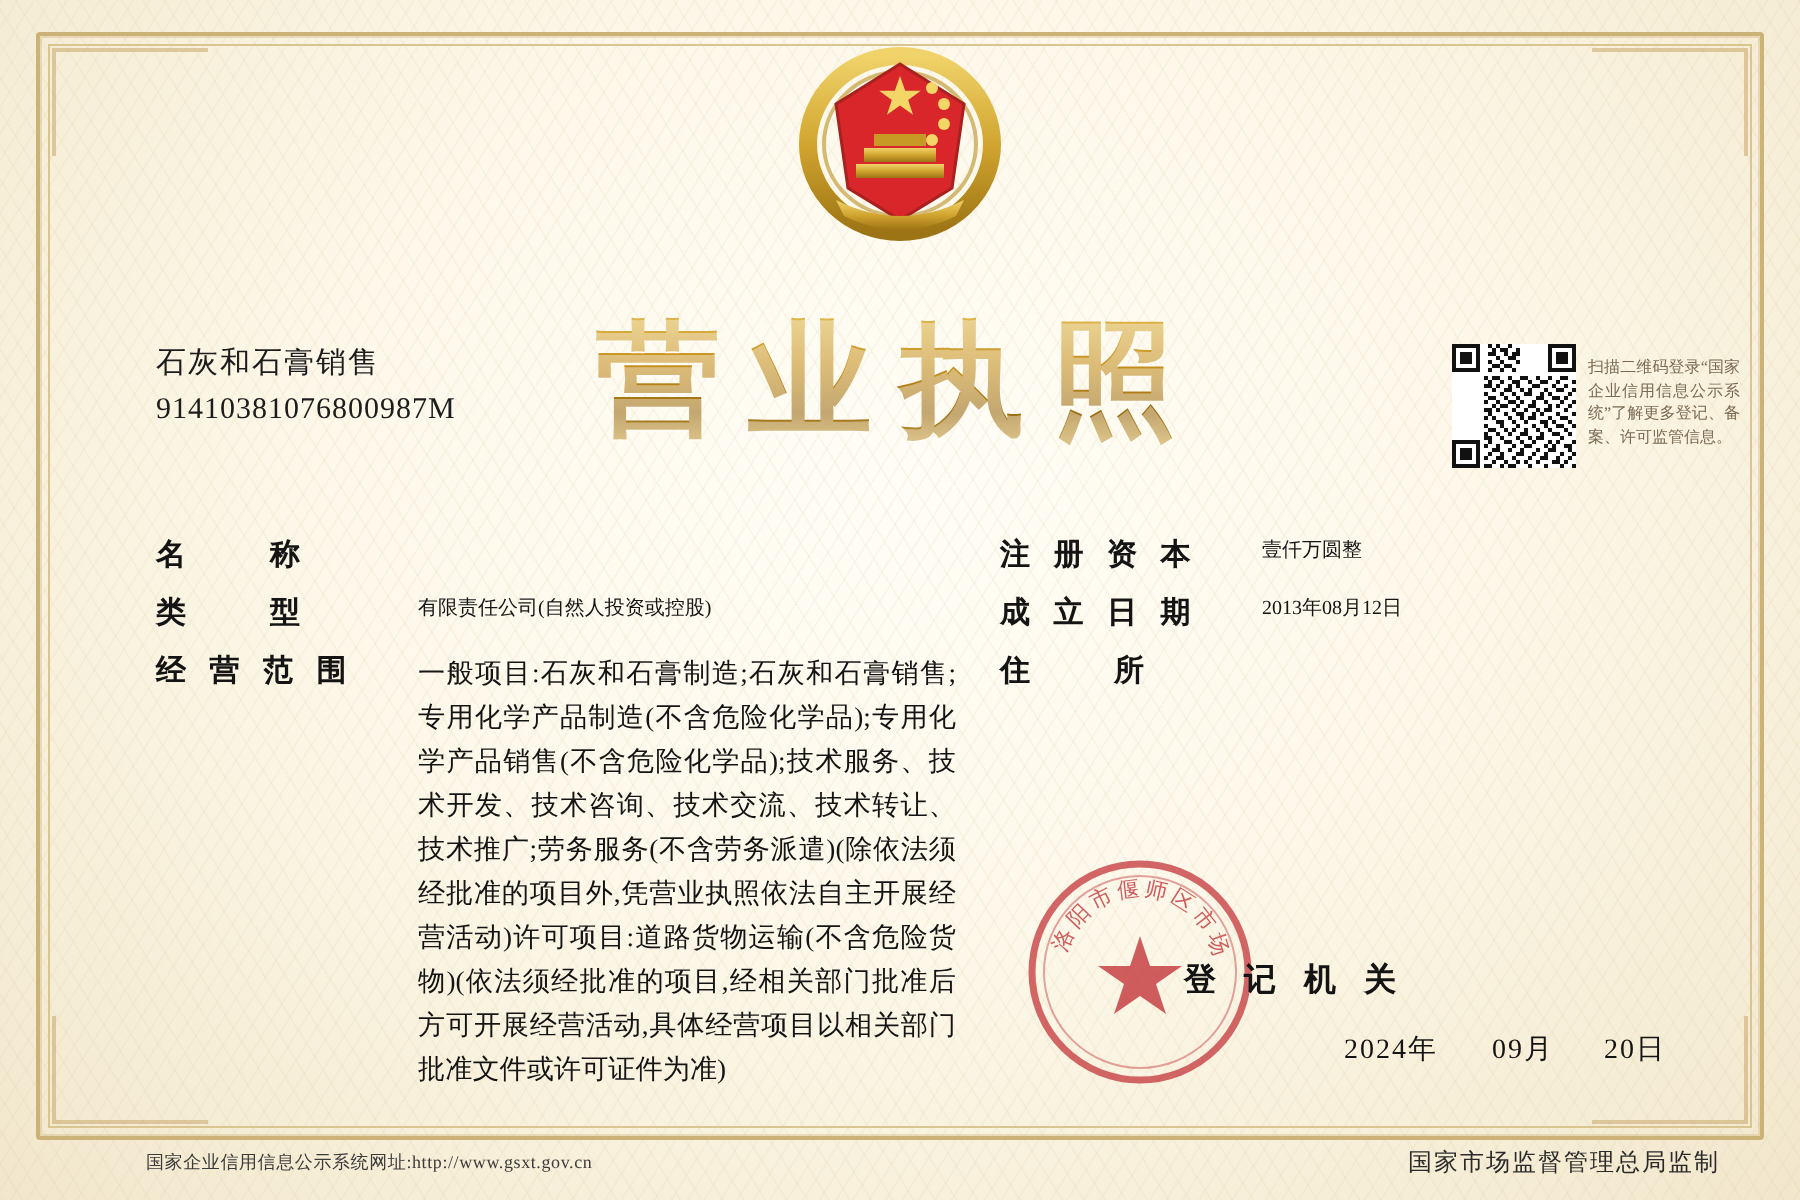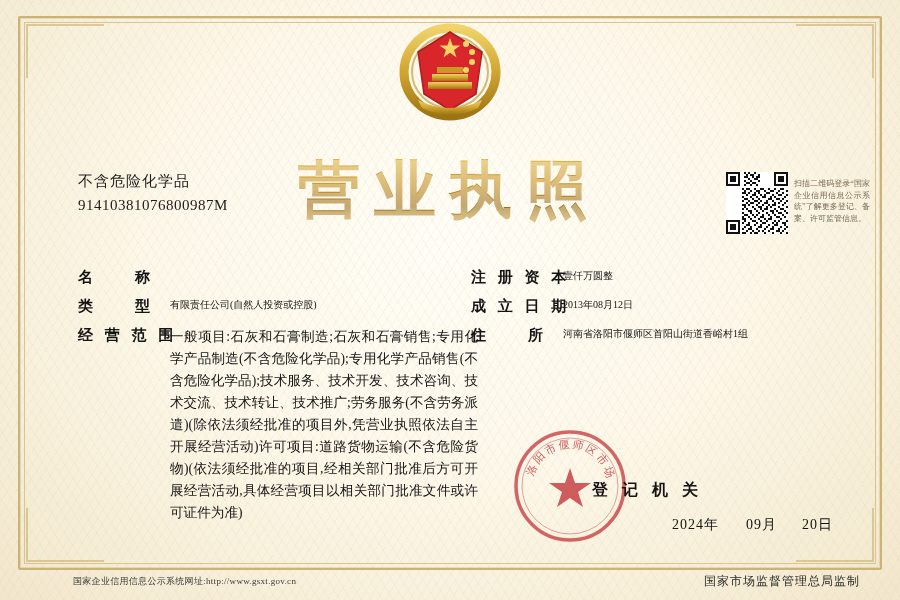--- a/index.html
+++ b/index.html
@@ -131,28 +131,29 @@
 
   
   .fields-left {
     position: absolute;
     left: 78px;
     top: 268px;
     width: 400px;
   }
   .fields-right {
     position: absolute;
-    left: 471px;
+    left: 500px;
     top: 268px;
     width: 330px;
   }
   .row {
     display: flex;
     align-items: flex-start;
     margin-bottom: 10px;
+    gap: 39px;
   }
   .lbl {
     flex: 0 0 auto;
     width: 92px;
     font-family: "Liberation Serif", serif;
     font-size: 15px;
     font-weight: bold;
     color: #141414;
     letter-spacing: 4px;
     white-space: nowrap;
@@ -266,21 +267,21 @@
       <circle cx="88" cy="50" r="3" fill="#f4d667"></circle>
       <circle cx="82" cy="58" r="3" fill="#f4d667"></circle>
 
       <path d="M34 88 Q66 104 98 88 L94 96 Q66 110 38 96 Z" fill="url(#goldg)"></path>
     </svg>
   </div>
 
   <div class="title">营业执照</div>
 
   <div class="credit-code">
-    <div class="cc-label">不含危险化学品</div>
+    <div class="cc-label">石灰和石膏销售</div>
     <div class="cc-value">91410381076800987M</div>
   </div>
 
   <div class="qr-wrap">
     <svg viewBox="0 0 31 31" width="62" height="62" shape-rendering="crispEdges">
       <rect width="31" height="31" fill="#ffffff"></rect>
       <g fill="#111111">
         <rect x="0" y="0" width="7" height="1"></rect>
           <rect x="0" y="6" width="7" height="1"></rect>
         <rect x="0" y="0" width="1" height="7"></rect>
@@ -496,21 +497,20 @@
     <div class="row">
       <div class="lbl">注 册 资 本</div>
       <div class="val">壹仟万圆整</div>
     </div>
     <div class="row">
       <div class="lbl">成 立 日 期</div>
       <div class="val">2013年08月12日</div>
     </div>
     <div class="row">
       <div class="lbl">住　　所</div>
-      <div class="val addr">河南省洛阳市偃师区首阳山街道香峪村1组</div>
     </div>
   </div>
 
   <div class="seal">
     <svg viewBox="0 0 116 116" width="116" height="116">
       <circle cx="58" cy="58" r="54" fill="none" stroke="#c0272d" stroke-width="3.5" opacity="0.85"></circle>
       <circle cx="58" cy="58" r="48" fill="none" stroke="#c0272d" stroke-width="1" opacity="0.5"></circle>
       <polygon fill="#c0272d" opacity="0.9" points="58,40 63,55 79,55 66,64 71,79 58,70 45,79 50,64 37,55 53,55"></polygon>
       <path id="sealarc" d="M 20 58 A 38 38 0 0 1 96 58" fill="none"></path>
       <text font-family="Liberation Serif, serif" font-size="11" fill="#c0272d" opacity="0.9" letter-spacing="2">

